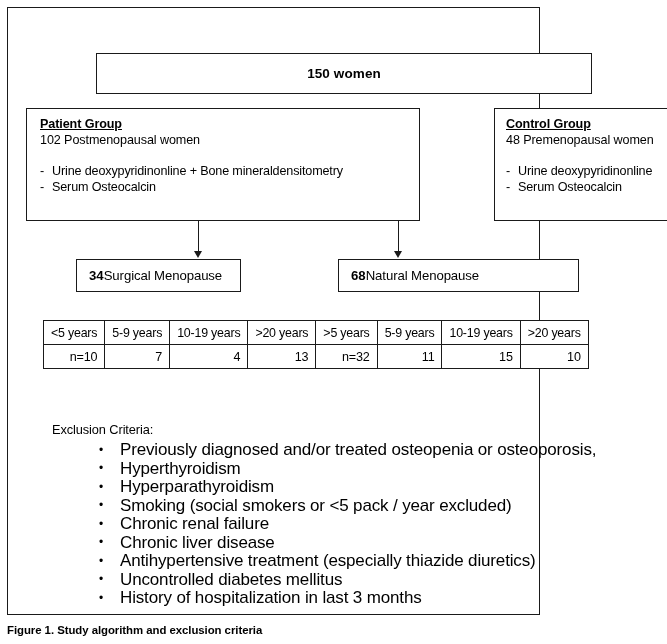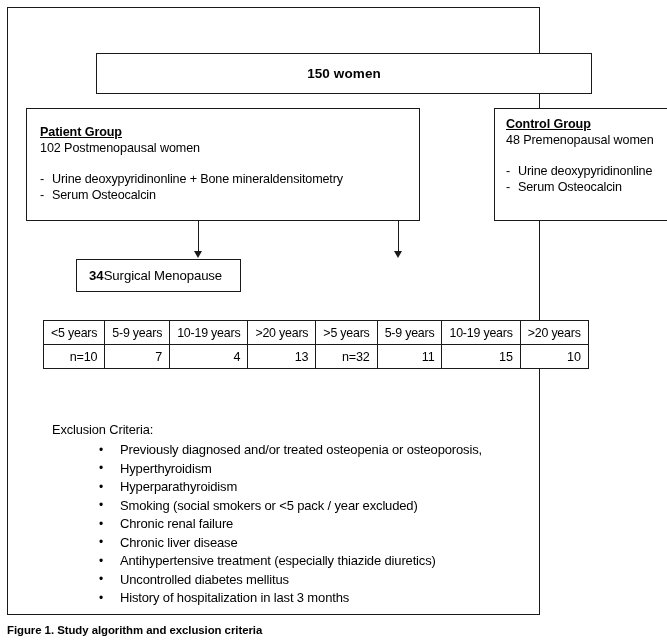--- a/index.html
+++ b/index.html
@@ -51,21 +51,21 @@
     font-weight: bold;
     letter-spacing: 0.1px;
   }
 
   
   #box-patient {
     left: 18px;
     top: 100px;
     width: 394px;
     height: 113px;
-    padding: 16px 0 0 13px;
+    padding: 8px 0 0 13px;
   }
   #box-control {
     left: 471px;
     top: 100px;
     width: 174px;
     height: 113px;
     padding: 8px 0 0 11px;
     margin-left: 15px;
   }
   .group-title {
@@ -176,21 +176,21 @@
     font-size: 12.8px;
     line-height: 19px;
     letter-spacing: -0.1px;
   }
   #exclusion-list {
     margin: 2px 0 0 0;
     padding: 0;
     list-style: none;
   }
   #exclusion-list li {
-    font-size: 13px;
+    font-size: 17px;
     line-height: 18.5px;
     padding-left: 68px;
     position: relative;
     letter-spacing: -0.15px;
     white-space: nowrap;
   }
   #exclusion-list li::before {
     content: "\2022";
     position: absolute;
     left: 47px;
@@ -236,20 +236,24 @@
   </div>
 
   <div class="vline" id="conn-surgical-line"></div>
   <div class="arrowhead" id="conn-surgical-head"></div>
   <div class="vline" id="conn-natural-line"></div>
   <div class="arrowhead" id="conn-natural-head"></div>
 
   <div class="node" id="box-surgical">
     <span class="mp-count">34</span>
     <span class="mp-text">Surgical Menopause</span>
+  </div>
+  <div class="node" id="box-natural">
+    <span class="mp-count">68</span>
+    <span class="mp-text">Natural Menopause</span>
   </div>
 
   <table id="duration-table">
     <tbody>
         <tr class="headers">
       <td>&lt;5 years</td>
       <td>5-9 years</td>
       <td>10-19 years</td>
       <td>&gt;20 years</td>
       <td>&gt;5 years</td>

